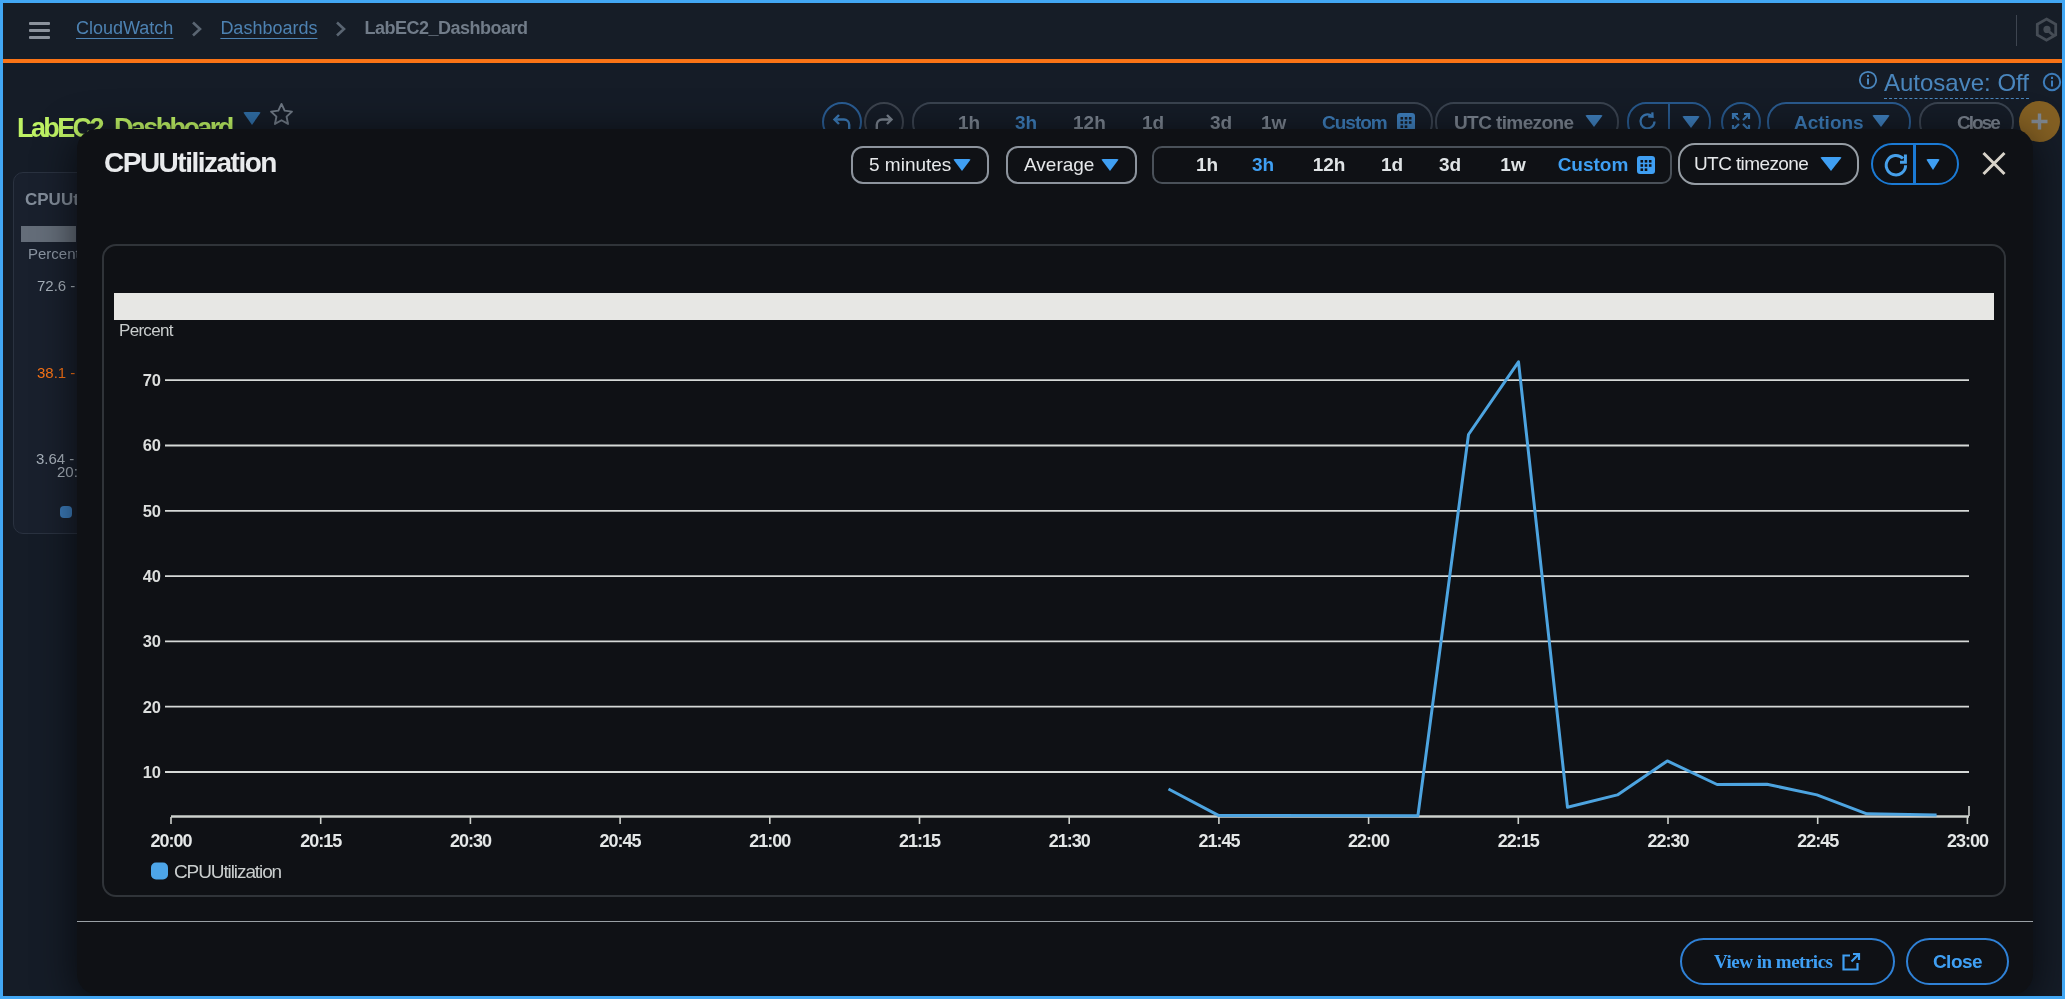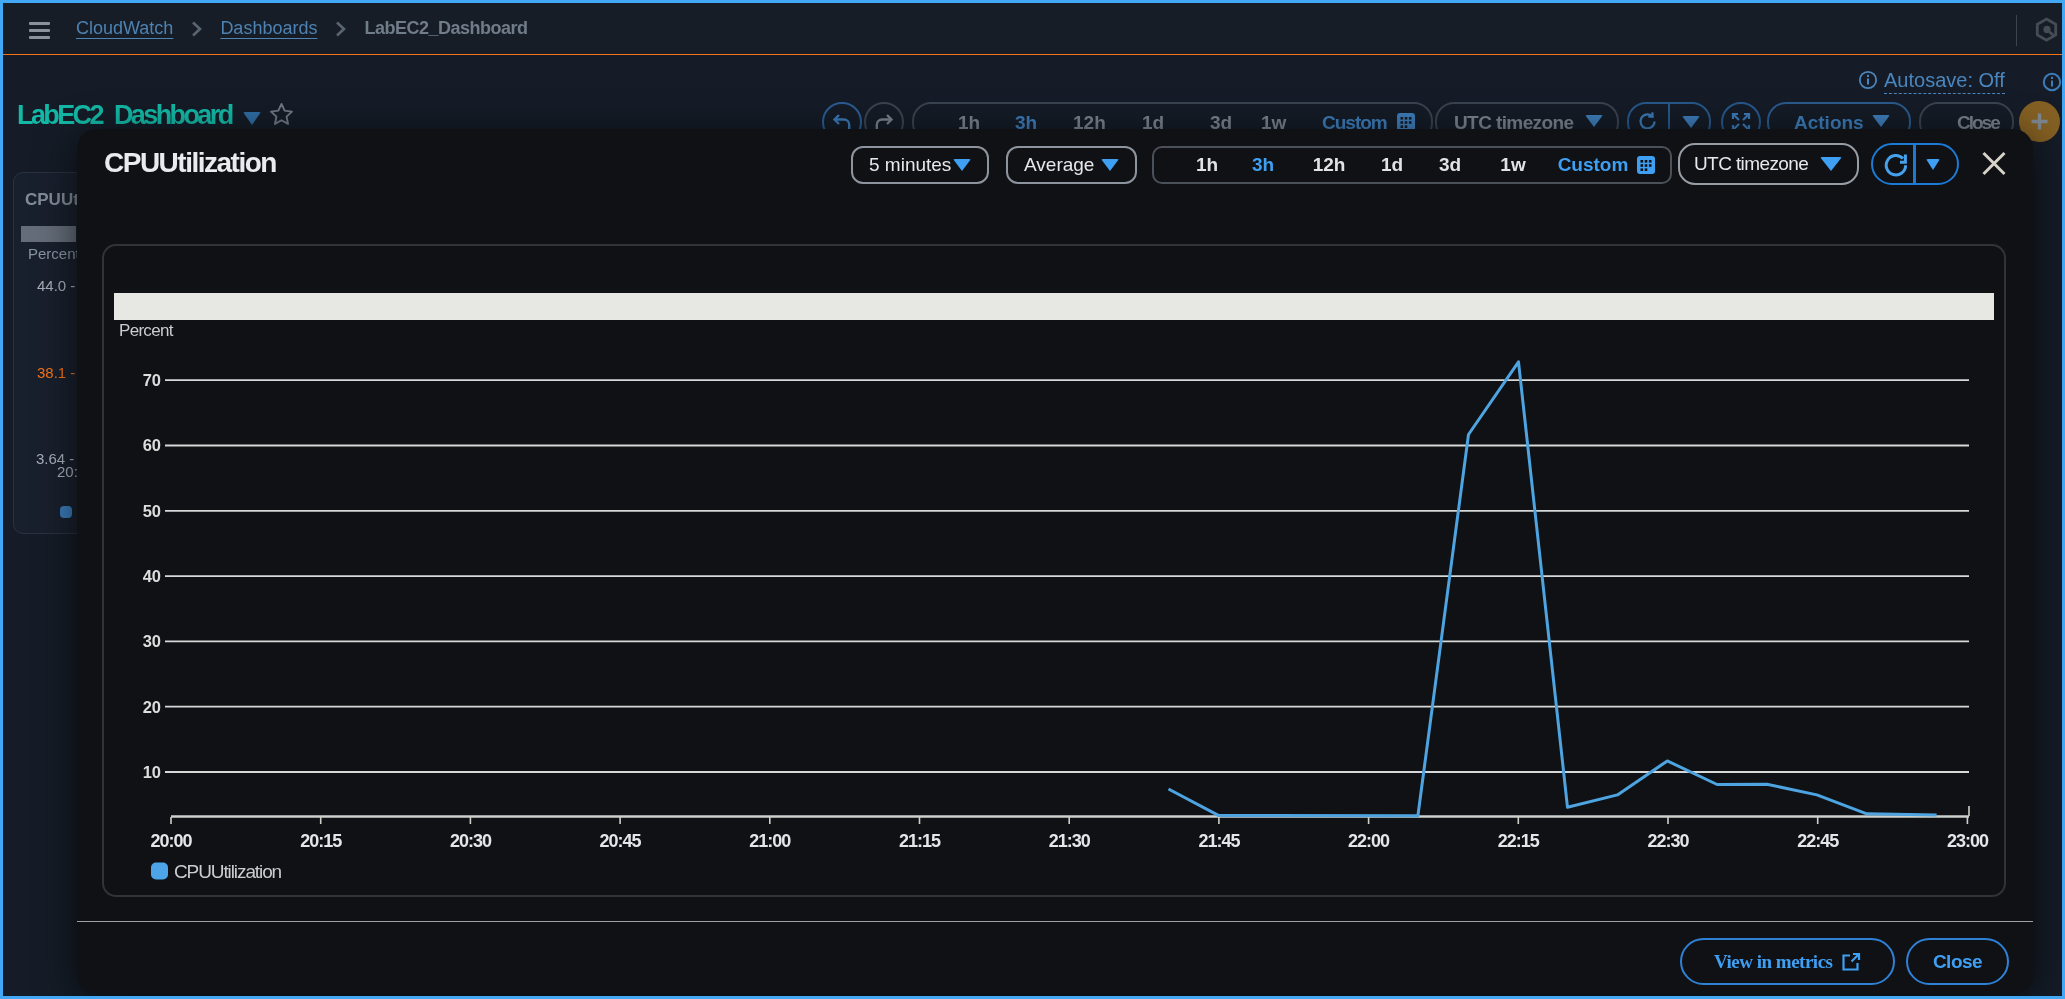--- a/index.html
+++ b/index.html
@@ -3,34 +3,34 @@
 <meta charset="utf-8">
 <style>
   * { margin:0; padding:0; box-sizing:border-box; }
   html,body { width:2065px; height:999px; overflow:hidden; }
   body { position:relative; background:#151c27; font-family:"Liberation Sans", sans-serif; transform:translateZ(0); }
   .abs { position:absolute; }
   
   #winborder { position:absolute; inset:0; border:3px solid #42a7f4; z-index:90; pointer-events:none; }
 
   
-  #topbar { position:absolute; left:3px; top:3px; width:2059px; height:52px; background:#161d27; border-bottom:1px solid #f97316; }
+  #topbar { position:absolute; left:3px; top:3px; width:2059px; height:60px; background:#161d27; border-bottom:4px solid #f97316; }
   .hbar { position:absolute; left:26px; width:21px; height:2.6px; background:#8b929c; border-radius:1px; }
   #crumbs { position:absolute; left:73px; top:15px; display:flex; align-items:center; font-size:18px; }
   #crumbs a { color:#4d82b2; text-decoration:underline; text-underline-offset:4px; text-decoration-thickness:1px; }
   #crumbs .sep { margin:0 18px; }
   #crumbs .last { color:#717c89; font-weight:bold; letter-spacing:-0.5px; }
   #nav-vline { position:absolute; left:2013px; top:12px; width:1px; height:31px; background:#3e4550; }
 
   
-  #pghead { position:absolute; left:17px; top:100px; font-size:27px; font-weight:bold; color:#14b8a6; letter-spacing:-2.6px; }
+  #pghead { position:absolute; left:17px; top:113px; font-size:27px; font-weight:bold; color:#bef264; letter-spacing:-2.6px; }
   #pghead .sp { margin-left:12px; }
 
   
-  #autosave { position:absolute; left:1884px; top:69px; font-size:20px; color:#4a86bd; border-bottom:1px dashed #4a86bd; padding-bottom:1px; }
+  #autosave { position:absolute; left:1884px; top:69px; font-size:24px; color:#4a86bd; border-bottom:1px dashed #4a86bd; padding-bottom:1px; }
 
   
   .pbtn { position:absolute; top:102px; height:40px; border-radius:19px; border:2px solid #3a4350; }
   .pcirc { position:absolute; top:102px; width:40px; height:40px; border-radius:50%; border:2px solid #3d444f; }
 
   .caret { display:inline-block; width:0; height:0; border-left:9px solid transparent; border-right:9px solid transparent; border-top:12px solid #3f9ff3; border-radius:2px; }
 
   
   #widget { position:absolute; left:13px; top:172px; width:92px; height:362px; background:#19202d; border:1px solid #2a3240; border-radius:10px; }
 
@@ -155,21 +155,21 @@
 
   <div class="abs" style="left:2019px; top:101px; width:41px; height:41px; border-radius:50%; background:#846023;"></div>
   <svg class="abs" style="left:2031px; top:113px;" width="17" height="17" viewBox="0 0 17 17">
     <path d="M8.5 0.5 V16.5 M0.5 8.5 H16.5" stroke="#7e868f" stroke-width="3.4"></path>
   </svg>
 
   <div id="widget">
     <div class="abs" style="left:11px; top:17px; font-size:17px; font-weight:bold; color:#828c99; white-space:nowrap;">CPUUtiliz</div>
     <div class="abs" style="left:7px; top:53px; width:55px; height:16px; background:#646d79;"></div>
     <div class="abs" style="left:14px; top:72px; font-size:15px; color:#8b95a2; white-space:nowrap;">Percent</div>
-    <div class="abs" style="left:23px; top:104px; font-size:15px; color:#a7b0ba; white-space:nowrap;">44.0 -</div>
+    <div class="abs" style="left:23px; top:104px; font-size:15px; color:#a7b0ba; white-space:nowrap;">72.6 -</div>
     <div class="abs" style="left:23px; top:191px; font-size:15px; color:#f97316; white-space:nowrap;">38.1 -</div>
     <div class="abs" style="left:22px; top:277px; font-size:15px; color:#a7b0ba; white-space:nowrap;">3.64 -</div>
     <div class="abs" style="left:43px; top:290px; font-size:15px; color:#a7b0ba; white-space:nowrap;">20:</div>
     <div class="abs" style="left:46px; top:333px; width:12px; height:12px; border-radius:4px; background:#3b7ab8;"></div>
   </div>
 
   <div id="modal">
     <div id="mtitle">CPUUtilization</div>
 
     <div class="mbtn" style="left:774px; width:138px;">5 minutes <span class="caret"></span></div>

